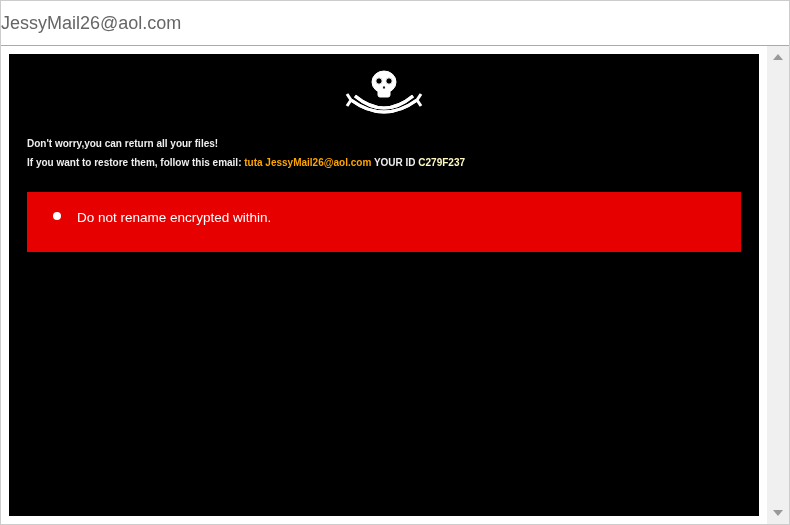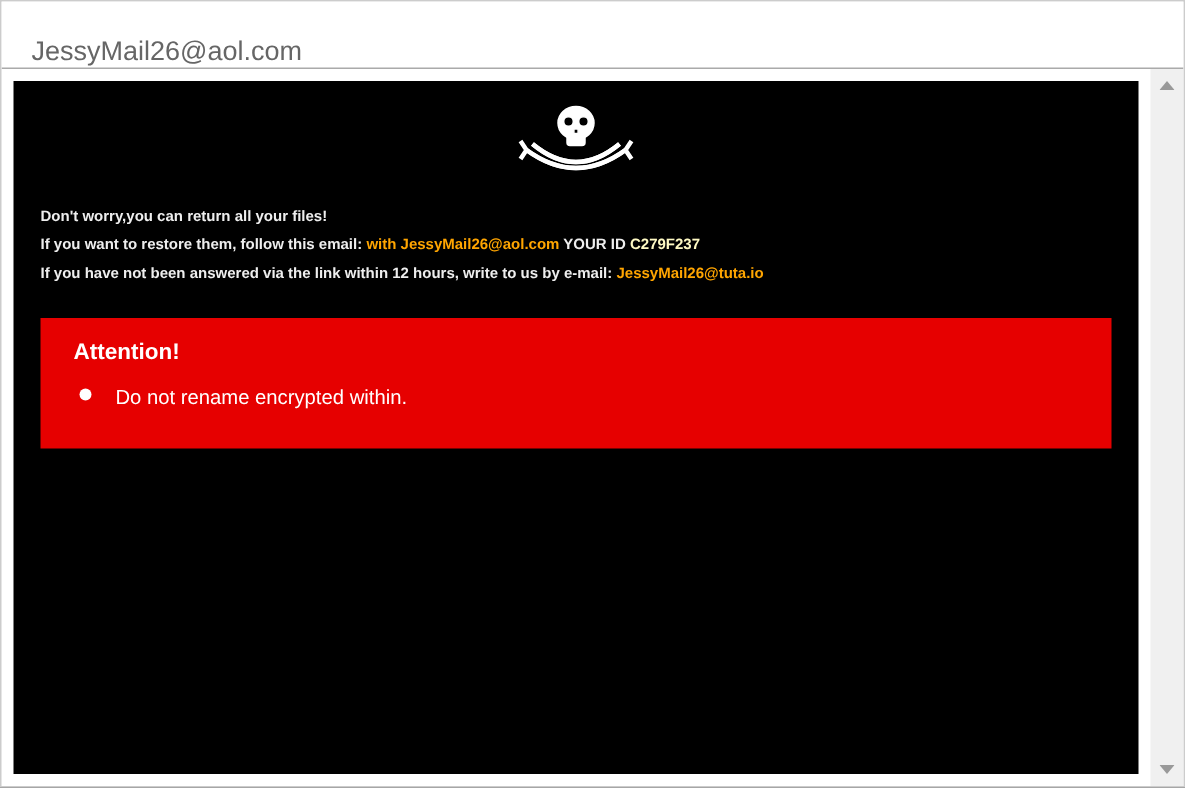--- a/index.html
+++ b/index.html
@@ -10,22 +10,22 @@
       font-family: 'Segoe UI', Tahoma, sans-serif;
       border: 1px solid #ccc;
       overflow: hidden;
       position: relative;
     }
     .titlebar {
       height: 45px;
       background: #fff;
       border-bottom: 1px solid #aaa;
       display: flex;
-      align-items: flex-end;
-      padding-left: 20px;
+      align-items: center;
+      padding-left: 0;
     }
     .titlebar-text {
       font-size: 18px;
       color: #666;
     }
     .content-area {
       position: absolute;
       top: 45px;
       left: 0;
       right: 22px;
@@ -133,28 +133,24 @@
           <path d="M10 30 Q 39 54 68 30" stroke="#fff" stroke-width="3" fill="none"></path>
           <path d="M68 30 Q 39 54 10 30" stroke="#fff" stroke-width="3" fill="none"></path>
         </g>
       </svg>
     </div>
 
 
     <div class="info-block">
       <div class="info-line">Don't worry,you can return all your files!</div>
       <div class="info-line">
-        <span>If you want to restore them, follow this email: </span><span class="highlight-yellow">with JessyMail26@aol.com</span><span>  YOUR ID </span><span class="highlight-red">C279F237</span>
-      </div>
-      <div class="info-line">
-        <span>If you have not been answered via the link within 12 hours, write to us by e-mail: </span><span class="highlight-yellow">JessyMail26@tuta.io</span>
+        <span>If you want to restore them, follow this email: </span><span class="highlight-yellow">tuta JessyMail26@aol.com</span><span>  YOUR ID </span><span class="highlight-red">C279F237</span>
       </div>
     </div>
 
     <div class="attention-box">
-      <div class="attention-title">Attention!</div>
       <ul class="attention-list">
         <li>Do not rename encrypted within.</li>
       </ul>
     </div>
 
   </div>
 </div>
 
 </body></html>

